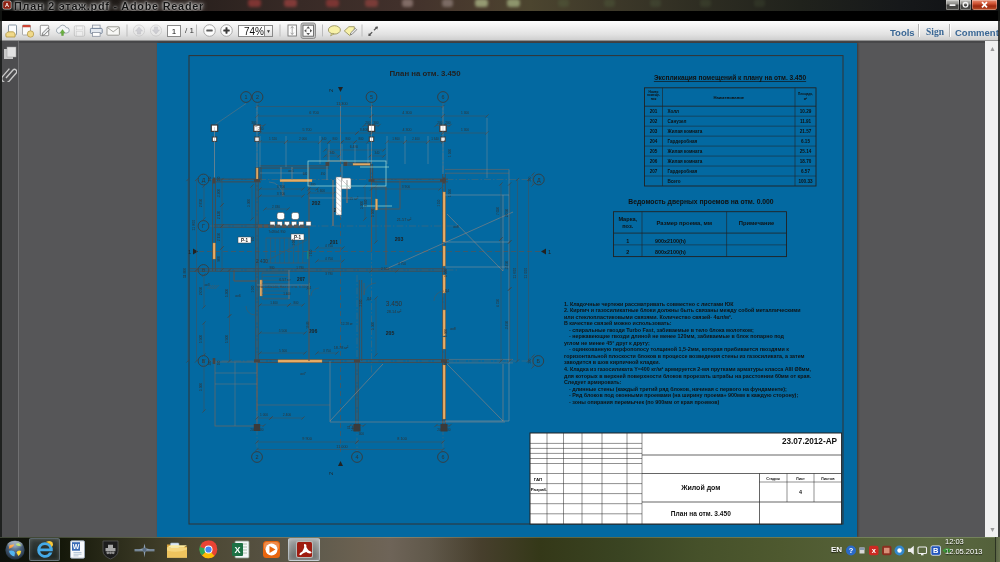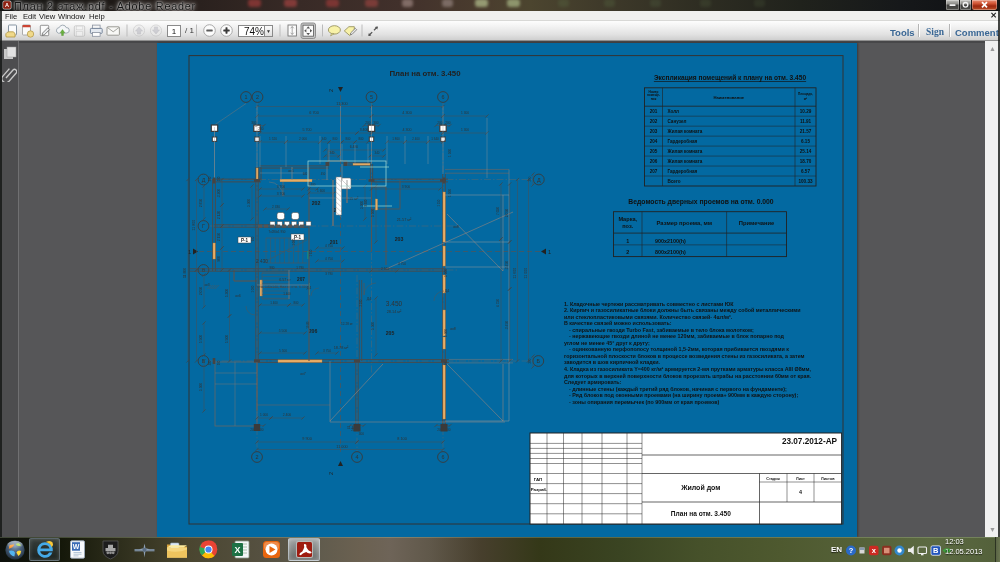--- a/index.html
+++ b/index.html
@@ -5,21 +5,21 @@
 html,body { width:1000px; height:562px; overflow:hidden; font-family:"Liberation Sans", sans-serif; }
 #stage { position:relative; width:1000px; height:562px; background:#000; }
 .abs { position:absolute; }
 
 
 #titlebar { left:0; top:0; width:1000px; height:11px;
   background:linear-gradient(90deg,#131311 0%,#1c1815 10%,#2a211e 20%,#382a26 30%,#41302b 40%,#4a3c2e 48%,#4c452f 53%,#3f3a2a 60%,#2e2d22 70%,#20221c 80%,#16181a 90%,#0e1013 100%);
   overflow:hidden; }
 .blob { position:absolute; top:-1px; height:7.5px; border-radius:3px; filter:blur(1.4px); }
 #titletext { position:absolute; left:14px; top:0px; font-size:10.8px; letter-spacing:0.8px; color:#141414;
-  text-shadow:0 0 2px rgba(255,255,255,.95), 0 0 4px rgba(255,255,255,.8), 0 0 7px rgba(255,255,255,.45); white-space:nowrap; }
+  text-shadow:0 0 2px rgba(255,255,255,.95), 0 0 4px rgba(255,255,255,.8), 0 0 7px rgba(255,255,255,.45); white-space:nowrap;font-weight:bold; }
 #pdficon { position:absolute; left:2px; top:0px; width:10px; height:10px; }
 
 
 #winbtns { position:absolute; right:1.5px; top:0; width:54px; height:10.5px; display:flex; }
 .wb { height:10.5px; border:1px solid #141414; border-top:none; box-shadow:inset 0 0 0 1px rgba(255,255,255,.3); position:relative; }
 #btnmin { width:15px; border-radius:0 0 2px 2px; background:linear-gradient(#c2c2be 0%,#8e8e8a 38%,#3e3e3c 52%,#50504c 100%); }
 #btnmax { width:13px; border-radius:0 0 2px 2px; background:linear-gradient(#c2c2be 0%,#8e8e8a 38%,#3e3e3c 52%,#50504c 100%); margin-left:-1px; }
 #btncls { width:27px; border-radius:0 0 3px 3px; background:linear-gradient(#e89076 0%,#d05434 35%,#9c2810 60%,#bc5028 100%); margin-left:-1px; }
 
 
@@ -92,28 +92,20 @@
           </svg>
         </div>
     <div class="wb" id="btncls">
           <svg width="25" height="9" style="position:absolute;left:0;top:0;">
             <path d="M10 2.2 L15 7.4 M15 2.2 L10 7.4" stroke="#fff" stroke-width="1.7"></path>
           </svg>
         </div>
   </div>
 </div>
 
-<div class="abs" id="menubar">
-  <div class="menuitem" style="left:5px;">File</div>
-  <div class="menuitem" style="left:23px;">Edit</div>
-  <div class="menuitem" style="left:39px;">View</div>
-  <div class="menuitem" style="left:58px;">Window</div>
-  <div class="menuitem" style="left:89px;">Help</div>
-  <div id="menux">✕</div>
-</div>
 
 <div class="abs" id="toolbar">
   <svg class="abs" style="left:0;top:0;" width="470" height="20" viewBox="0 0 470 20">
 
     <g transform="translate(5,3.5)">
       <rect x="3.5" y="0.5" width="8" height="10" rx="0.8" fill="#fbfcfd" stroke="#7a8a98" stroke-width="0.9"></rect>
       <path d="M1.2 12.5 q-1.6 -4.4 2.6 -5.2 l4.4 0 q2.8 0.8 1.8 5.2 z" fill="#f0d98a" stroke="#b09440" stroke-width="0.8"></path>
     </g>
 
     <g transform="translate(21.5,3.5)">

